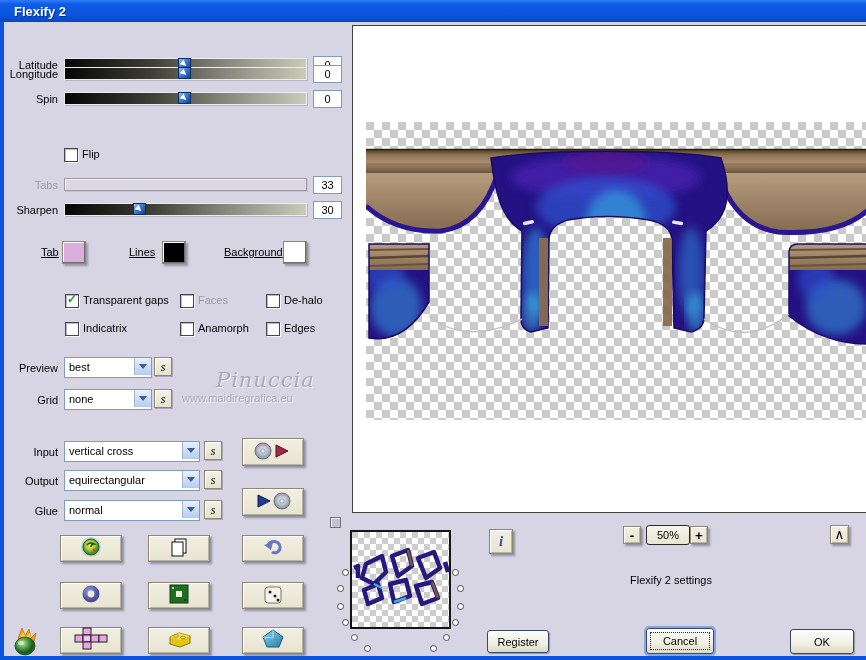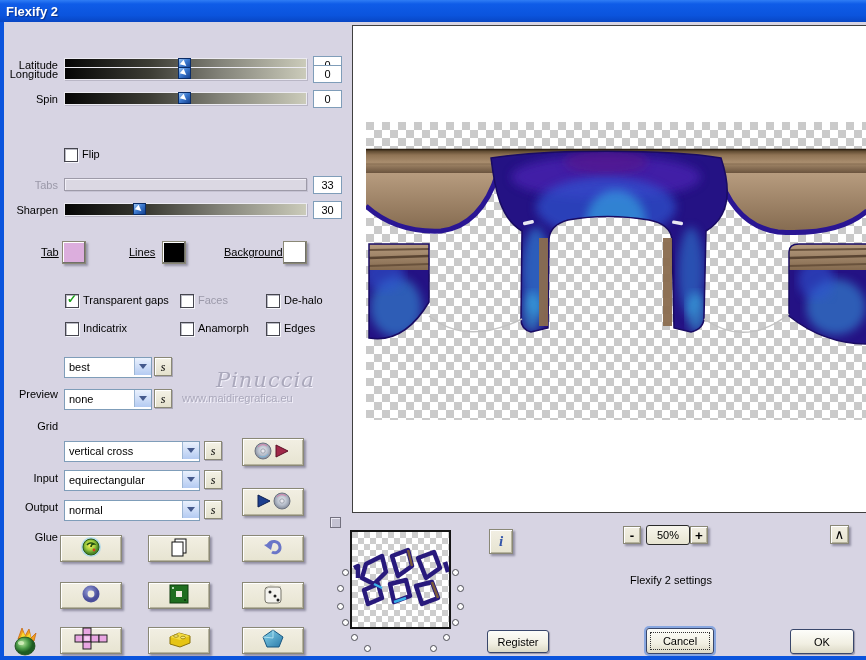--- a/index.html
+++ b/index.html
@@ -2,21 +2,21 @@
 <html><head>
 <meta charset="utf-8">
 <style>
   html,body{margin:0;padding:0;background:#555;}
   .win{position:relative;width:866px;height:660px;background:#d7d4e3;overflow:hidden;
        font-family:"Liberation Sans",sans-serif;font-size:11px;color:#000;}
   
   .titlebar{position:absolute;left:0;top:0;width:866px;height:22px;
     background:linear-gradient(180deg,#2f7df5 0%,#0f5ce8 18%,#0b54dd 70%,#0846c4 100%);
     display:flex;align-items:center;}
-  .titlebar span{color:#fff;font-weight:bold;font-size:13px;padding-left:6px;text-shadow:1px 1px 1px #09308a;}
+  .titlebar span{color:#fff;font-weight:bold;font-size:13px;padding-left:14px;text-shadow:1px 1px 1px #09308a;}
   .borderL{position:absolute;left:0;top:22px;width:4px;height:638px;background:#0b54dd;}
   .borderB{position:absolute;left:0;top:656px;width:866px;height:4px;background:#0b54dd;}
 
   
   .srow{position:absolute;left:0;width:345px;height:22px;}
   .slbl{position:absolute;left:0;top:3px;width:58px;text-align:right;}
   .srow.dis .slbl{color:#9b99a9;}
   .track{position:absolute;left:64px;top:2px;width:241px;height:11px;
     background:linear-gradient(90deg,#050505 0%,#3c3c34 35%,#84847a 65%,#cbcbba 100%);
     border:1px solid #ecebf2;box-shadow:1px 1px 0 #b9b6c6;}
@@ -37,21 +37,21 @@
   .chk.on .box:after{content:"✓";position:absolute;left:1px;top:-3px;color:#1ca11c;font-weight:bold;font-size:12px;}
   .clbl{position:absolute;left:18px;top:0;white-space:nowrap;}
   .chk.dis .clbl{color:#9b99a9;}
 
   
   .swlbl{position:absolute;top:5px;text-decoration:underline;}
   .sw{position:absolute;width:22px;height:21px;border:1px solid #8a8876;
     box-shadow:inset -1px -1px 0 #70706a, inset 1px 1px 0 #ffffff, 2px 2px 2px rgba(90,88,110,.5);}
 
   
-  .dlbl{position:absolute;top:5px;width:58px;left:0;text-align:right;margin-top:26px;}
+  .dlbl{position:absolute;top:5px;width:58px;left:0;text-align:right;}
   .combo{position:absolute;left:64px;top:0;height:19px;background:#fff;border:1px solid #7f9db9;}
   .cval{position:absolute;left:4px;top:3px;white-space:nowrap;}
   .cbtn{position:absolute;right:0;top:0;width:16px;height:17px;
     background:linear-gradient(180deg,#eaf1fd 0%,#d2e0f8 45%,#b4cbf2 100%);
     border-left:1px solid #9db6d4;}
   .arr{position:absolute;left:4px;top:6px;width:0;height:0;border-left:4px solid transparent;
     border-right:4px solid transparent;border-top:5px solid #44598c;}
   .sbtn{position:absolute;top:0;width:18px;height:19px;background:linear-gradient(180deg,#f4f2e6,#e4e1cd);
     border:1px solid #8a8876;box-shadow:inset 1px 1px 0 #fff, 1px 1px 0 #a9a6b6;
     font-family:"Liberation Serif",serif;font-style:italic;font-size:12px;line-height:14px;padding:0;}

